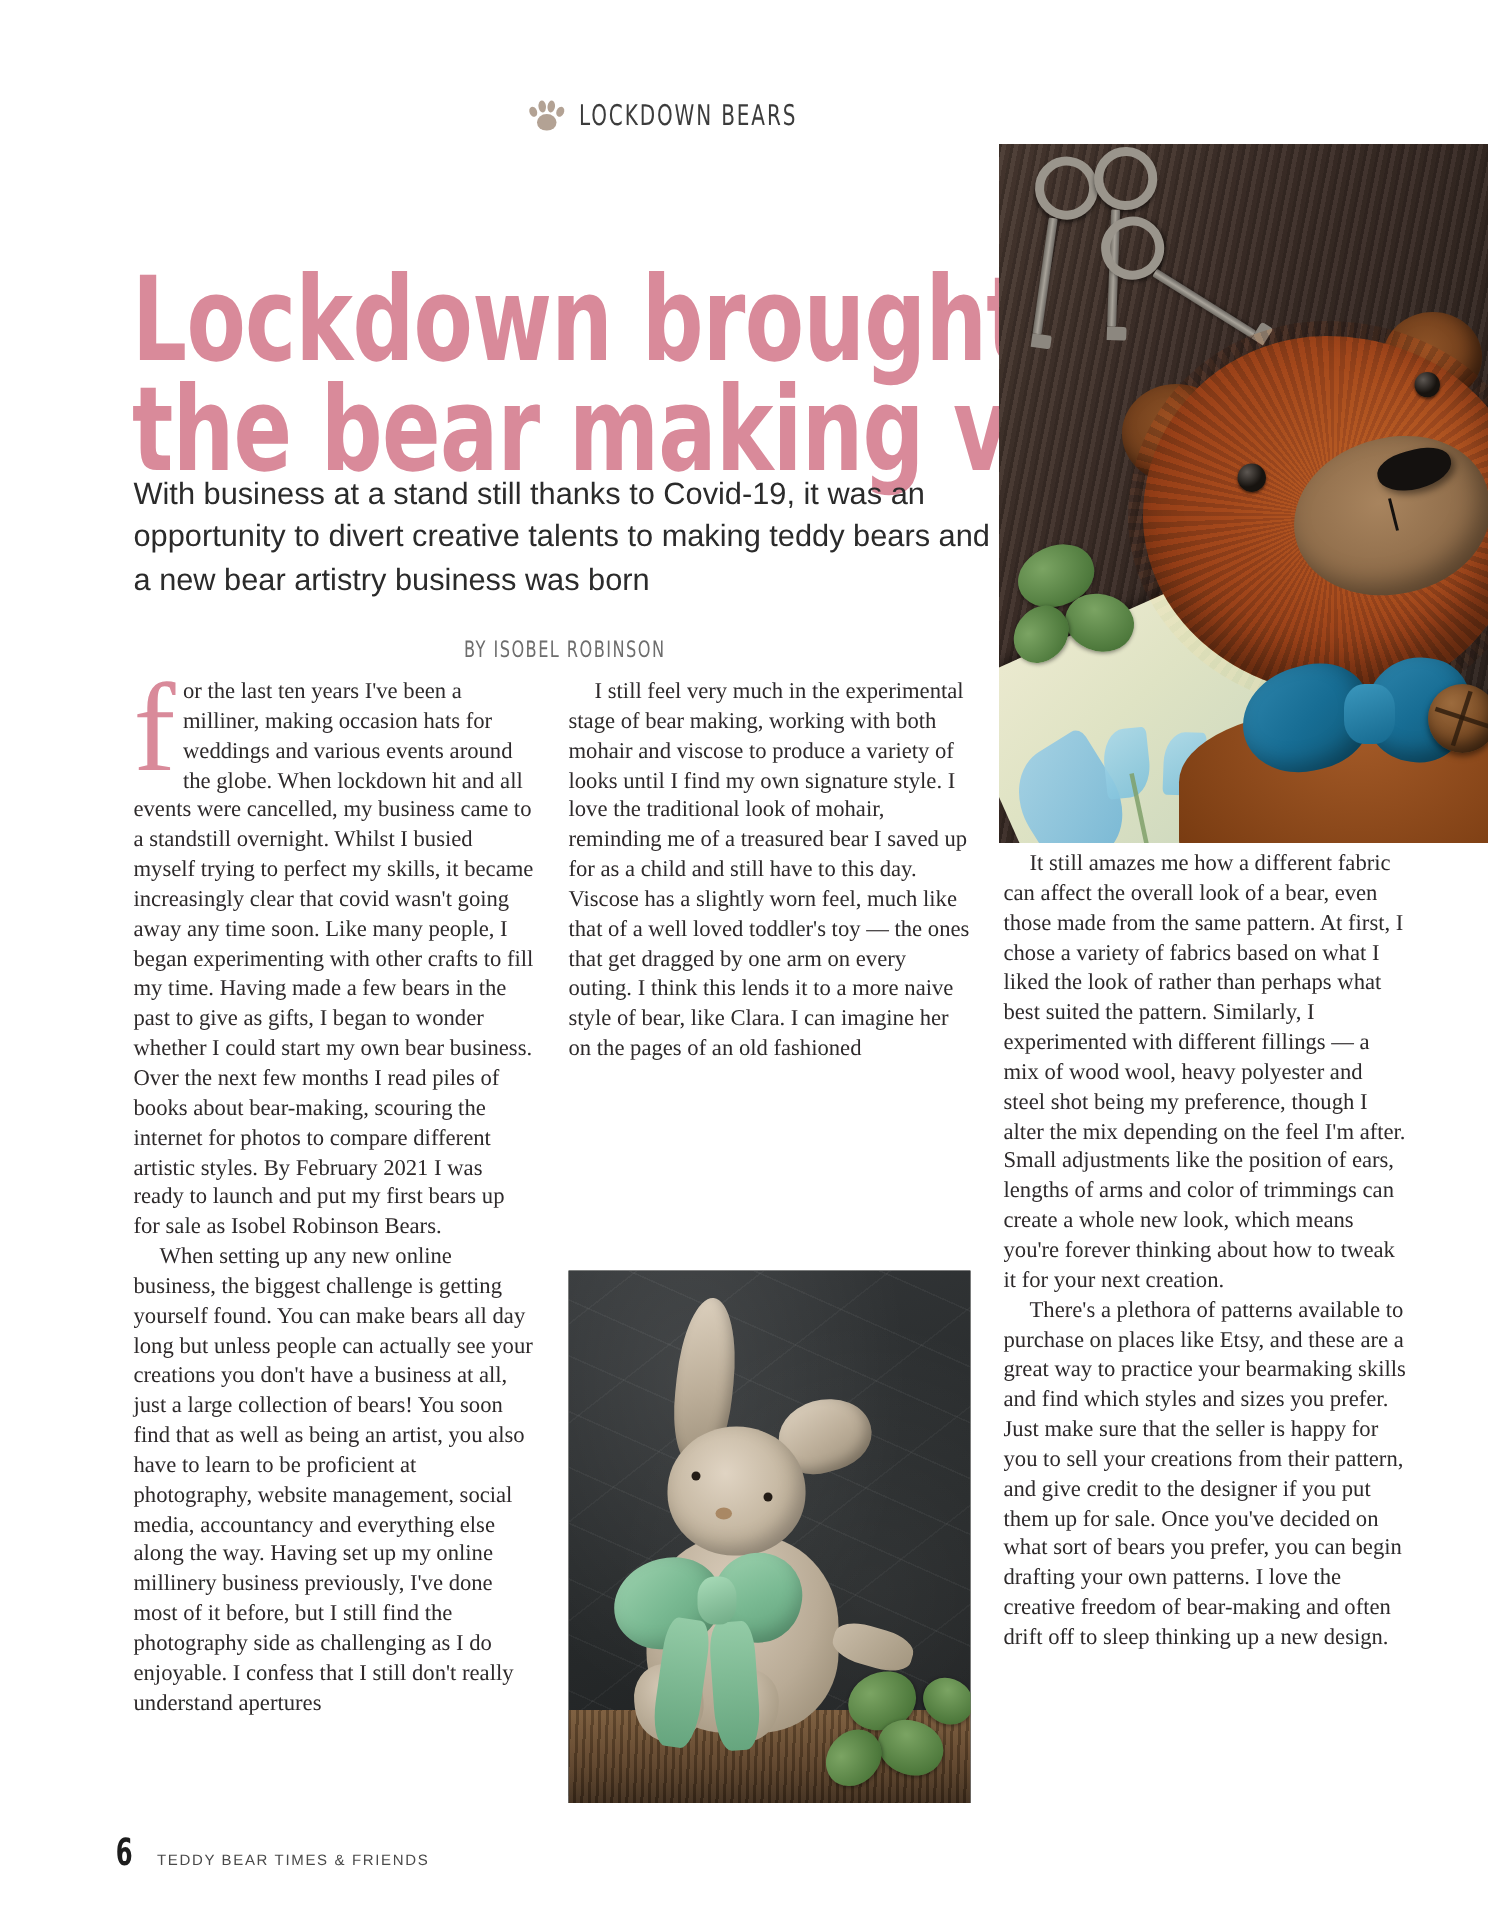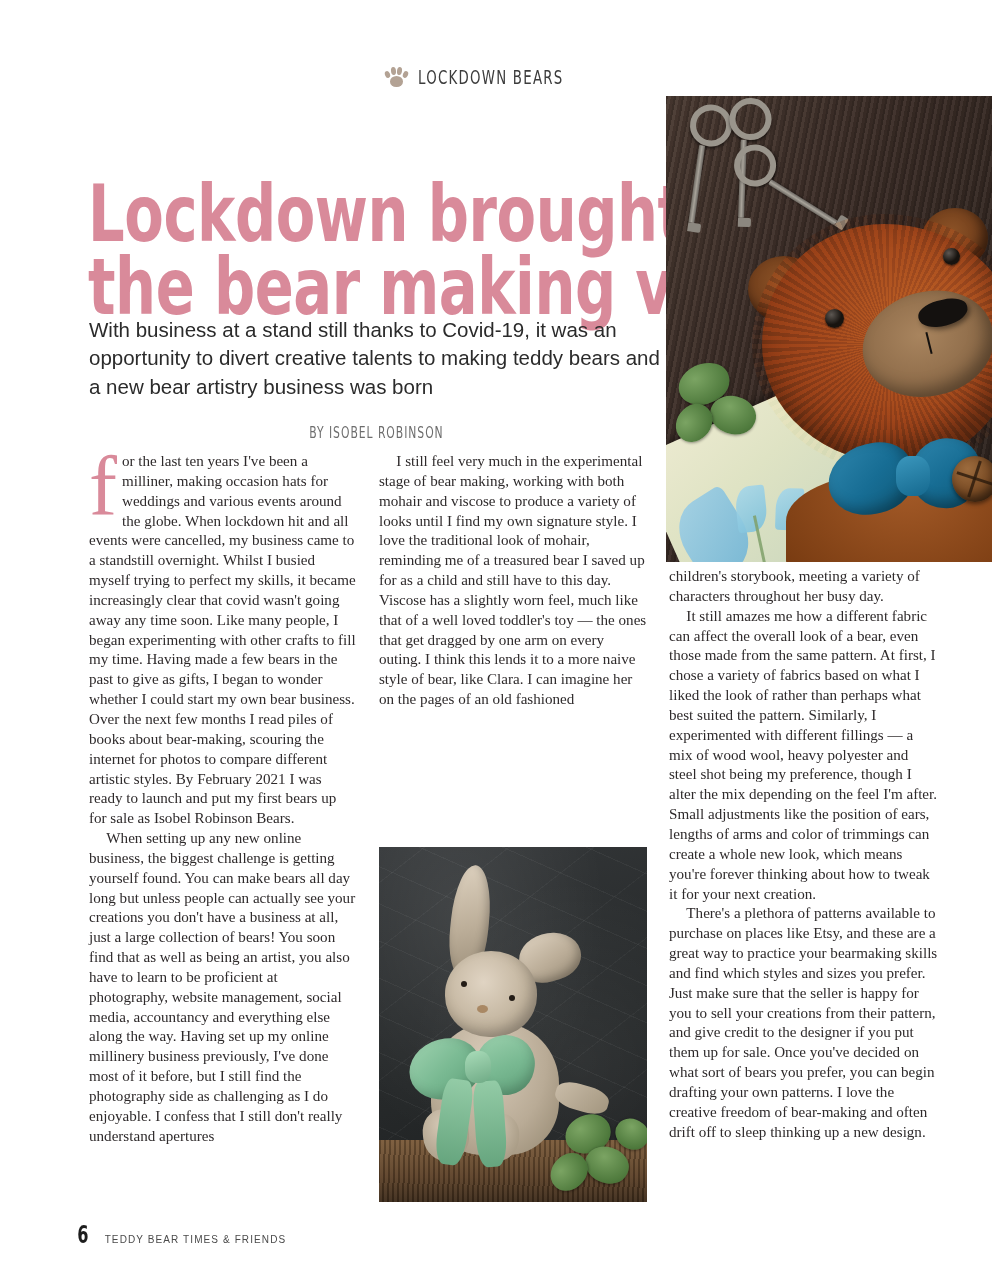--- a/index.html
+++ b/index.html
@@ -27,21 +27,20 @@
   .runhead {
     position: absolute;
     left: 0;
     top: 66px;
     width: 924px;
     text-align: center;
     display: flex;
     align-items: center;
     justify-content: center;
     gap: 9px;
-    margin-left: 32px;
   }
   .paw {
     position: relative;
     width: 26px;
     height: 22px;
     display: inline-block;
   }
   .paw i {
     position: absolute;
     background: #b3a294;
@@ -521,21 +520,20 @@
   <div class="col" id="col1">
     <p class="first"><span class="dropcap">f</span><span>or the last ten years I've been a milliner, making occasion hats for weddings and various events around the globe. When lockdown hit and all events were cancelled, my business came to a standstill overnight. Whilst I busied myself trying to perfect my skills, it became increasingly clear that covid wasn't going away any time soon. Like many people, I began experimenting with other crafts to fill my time. Having made a few bears in the past to give as gifts, I began to wonder whether I could start my own bear business. Over the next few months I read piles of books about bear-making, scouring the internet for photos to compare different artistic styles. By February 2021 I was ready to launch and put my first bears up for sale as Isobel Robinson Bears.</span></p>
     <p><span>When setting up any new online business, the biggest challenge is getting yourself found. You can make bears all day long but unless people can actually see your creations you don't have a business at all, just a large collection of bears! You soon find that as well as being an artist, you also have to learn to be proficient at photography, website management, social media, accountancy and everything else along the way. Having set up my online millinery business previously, I've done most of it before, but I still find the photography side as challenging as I do enjoyable. I confess that I still don't really understand apertures</span></p>
   </div>
 
   <div class="col" id="col2">
     <p><span>I still feel very much in the experimental stage of bear making, working with both mohair and viscose to produce a variety of looks until I find my own signature style. I love the traditional look of mohair, reminding me of a treasured bear I saved up for as a child and still have to this day. Viscose has a slightly worn feel, much like that of a well loved toddler's toy — the ones that get dragged by one arm on every outing. I think this lends it to a more naive style of bear, like Clara. I can imagine her on the pages of an old fashioned</span></p>
   </div>
 
   <div class="col" id="col3">
-    <p class="first"><span>children's storybook, meeting a variety of characters throughout her busy day.</span></p>
     <p><span>It still amazes me how a different fabric can affect the overall look of a bear, even those made from the same pattern. At first, I chose a variety of fabrics based on what I liked the look of rather than perhaps what best suited the pattern. Similarly, I experimented with different fillings — a mix of wood wool, heavy polyester and steel shot being my preference, though I alter the mix depending on the feel I'm after. Small adjustments like the position of ears, lengths of arms and color of trimmings can create a whole new look, which means you're forever thinking about how to tweak it for your next creation.</span></p>
     <p><span>There's a plethora of patterns available to purchase on places like Etsy, and these are a great way to practice your bearmaking skills and find which styles and sizes you prefer. Just make sure that the seller is happy for you to sell your creations from their pattern, and give credit to the designer if you put them up for sale. Once you've decided on what sort of bears you prefer, you can begin drafting your own patterns. I love the creative freedom of bear-making and often drift off to sleep thinking up a new design.</span></p>
   </div>
 
   <div class="photo" id="photo-bear">
     <div class="wood"></div>
 
     <div class="key" id="key1">
       <div class="ring"></div>
         <div class="shaft"></div>

